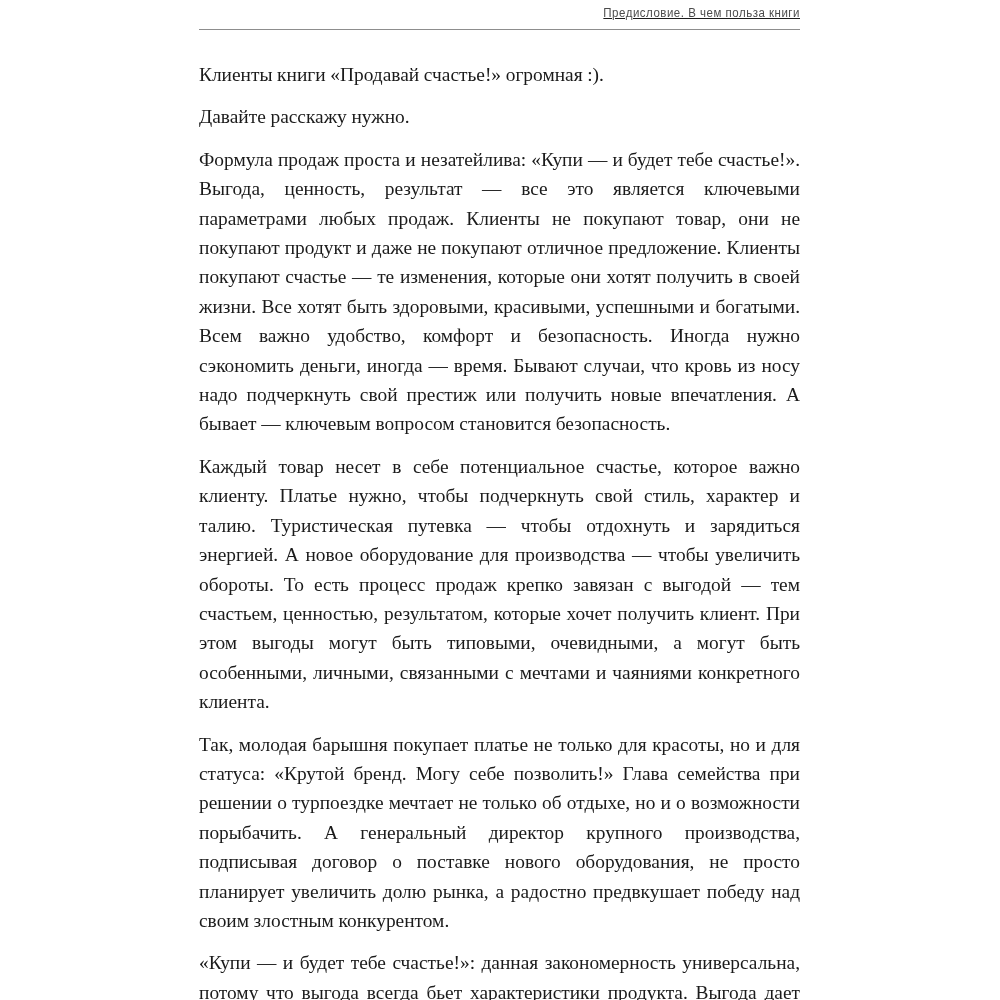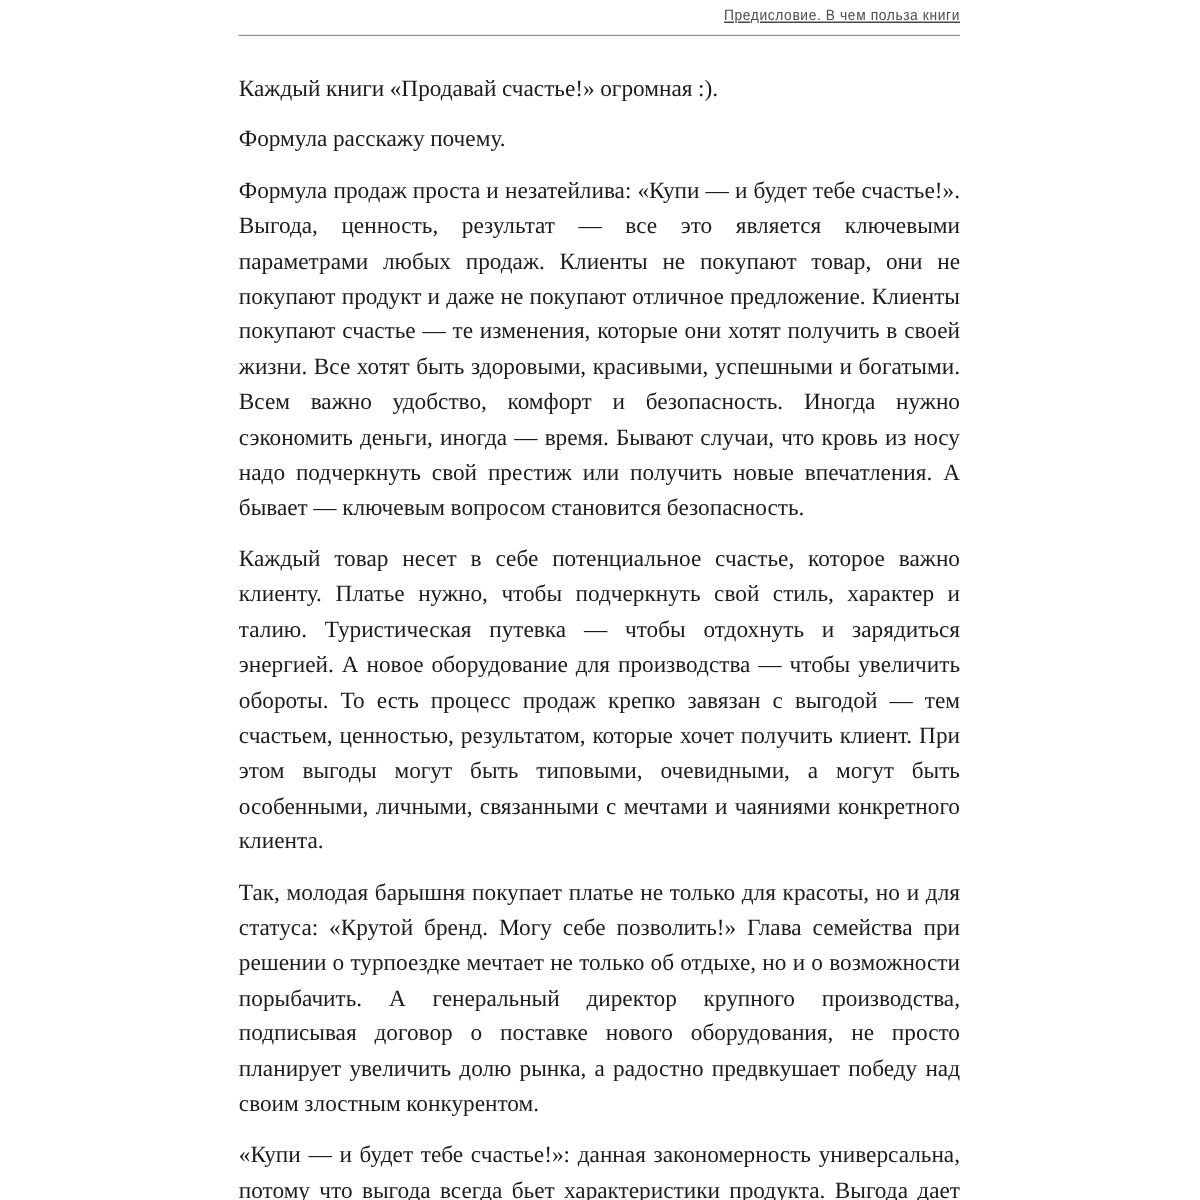--- a/index.html
+++ b/index.html
@@ -81,21 +81,21 @@
 <body>
 
 <div class="page">
 
   <header class="running-head">
     <span class="running-head-text">Предисловие. В чем польза книги</span>
     <div class="running-head-rule"></div>
   </header>
 
   <main class="text-column">
-    <p class="para">Каждый книги «Продавай счастье!» огромная :).</p>
-    <p class="para">Формула расскажу почему.</p>
+    <p class="para">Клиенты книги «Продавай счастье!» огромная :).</p>
+    <p class="para">Давайте расскажу нужно.</p>
     <p class="para">Формула продаж проста и незатейлива: «Купи — и будет тебе счастье!». Выгода, ценность, результат — все это является ключевыми параметрами любых продаж. Клиенты не покупают товар, они не покупают продукт и даже не покупают отличное предложение. Клиенты покупают счастье — те изменения, которые они хотят получить в своей жизни. Все хотят быть здоровыми, красивыми, успешными и богатыми. Всем важно удобство, комфорт и безопасность. Иногда нужно сэкономить деньги, иногда — время. Бывают случаи, что кровь из носу надо подчеркнуть свой престиж или получить новые впечатления. А бывает — ключевым вопросом становится безопасность.</p>
     <p class="para">Каждый товар несет в себе потенциальное счастье, которое важно клиенту. Платье нужно, чтобы подчеркнуть свой стиль, характер и талию. Туристическая путевка — чтобы отдохнуть и зарядиться энергией. А новое оборудование для производства — чтобы увеличить обороты. То есть процесс продаж крепко завязан с выгодой — тем счастьем, ценностью, результатом, которые хочет получить клиент. При этом выгоды могут быть типовыми, очевидными, а могут быть особенными, личными, связанными с мечтами и чаяниями конкретного клиента.</p>
     <p class="para">Так, молодая барышня покупает платье не только для красоты, но и для статуса: «Крутой бренд. Могу себе позволить!» Глава семейства при решении о турпоездке мечтает не только об отдыхе, но и о возможности порыбачить. А генеральный директор крупного производства, подписывая договор о поставке нового оборудования, не просто планирует увеличить долю рынка, а радостно предвкушает победу над своим злостным конкурентом.</p>
     <p class="para">«Купи — и будет тебе счастье!»: данная закономерность универсальна, потому что выгода всегда бьет характеристики продукта. Выгода дает мотивацию, энергию и желание действовать. Выгода побуждает клиента следовать за предложением. Всегда заманчивее</p>
   </main>
 
 </div>
 
 </body></html>

